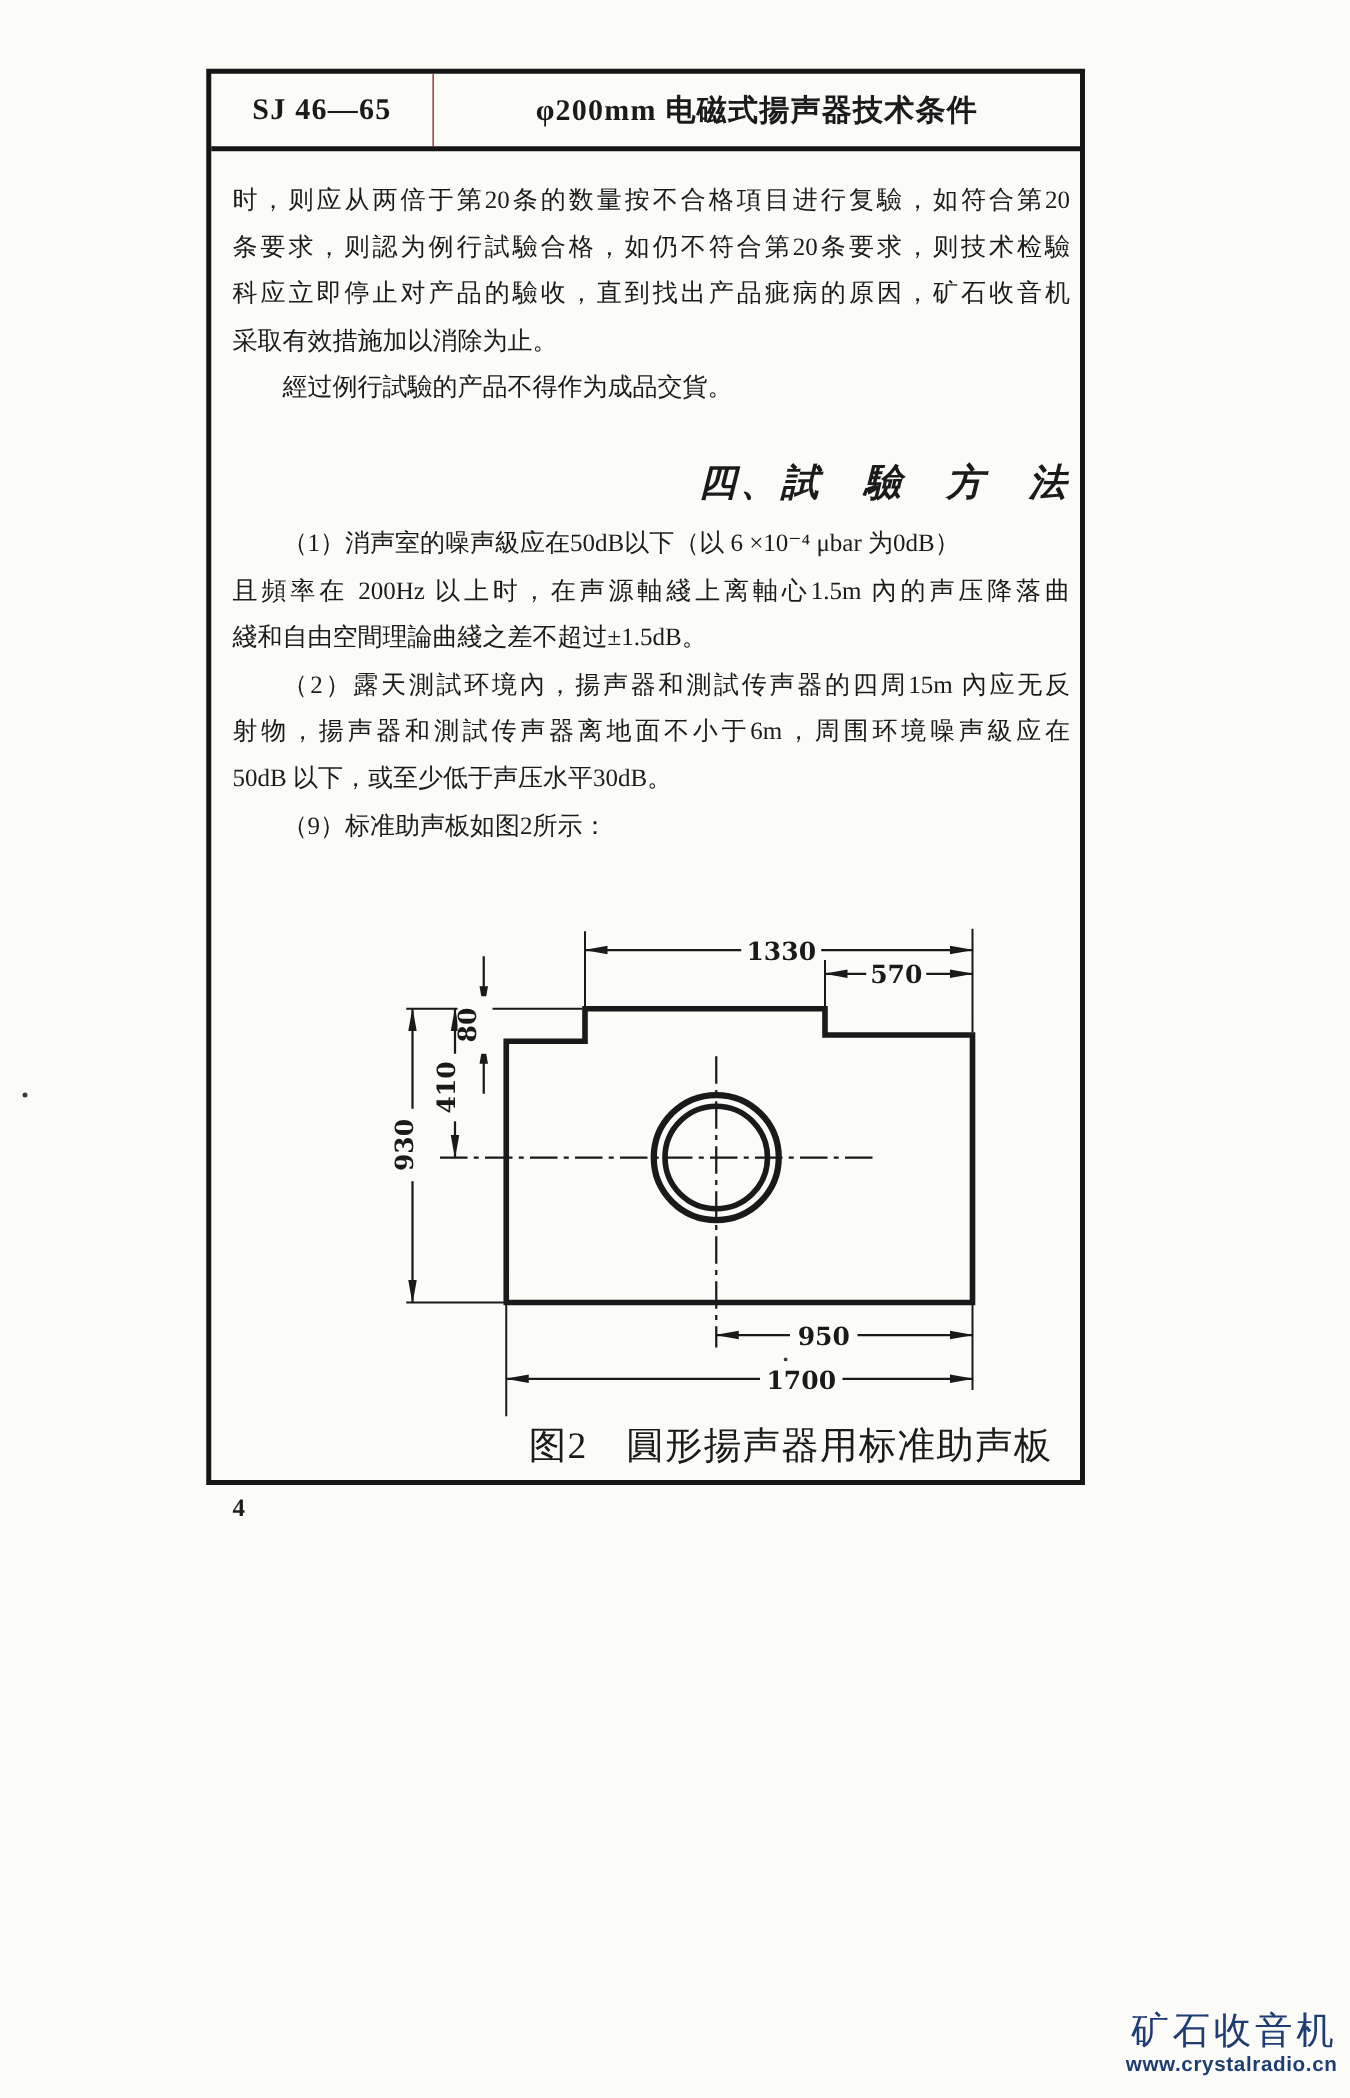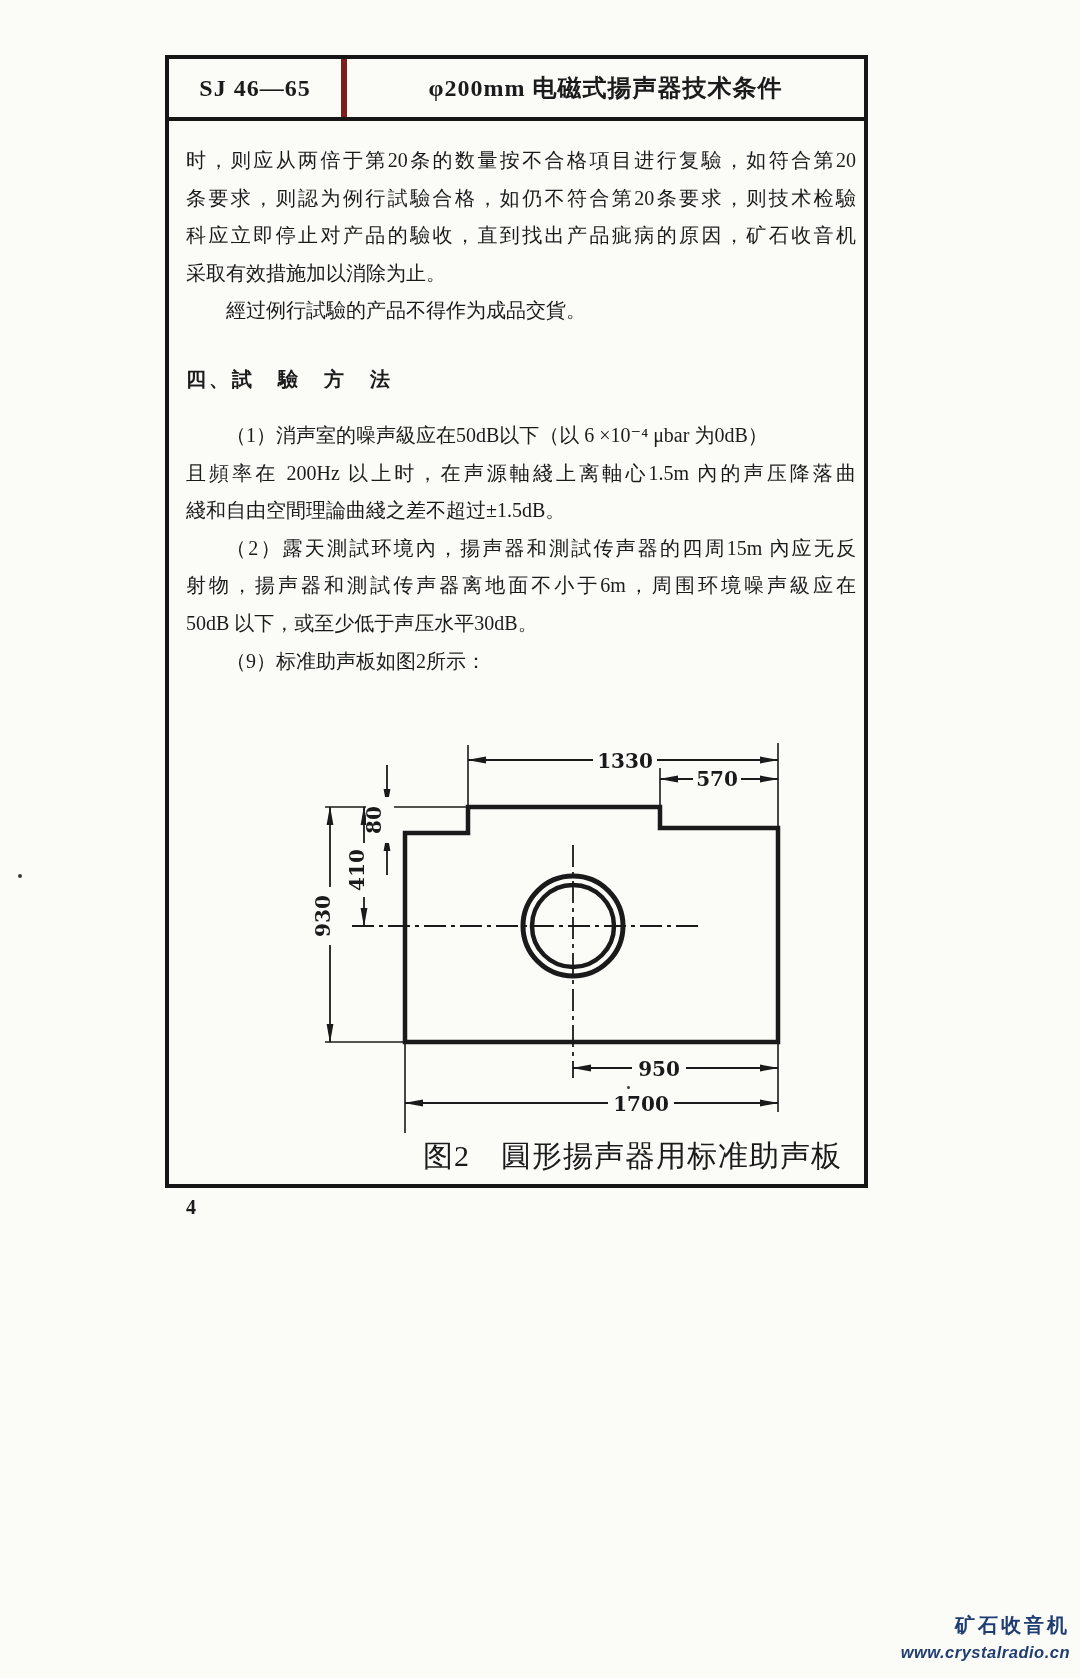--- a/index.html
+++ b/index.html
@@ -11,52 +11,52 @@
   }
   .frame{
     position:absolute;left:165px;top:55px;width:703px;height:1133px;
     border:4px solid #161616;background:transparent;box-sizing:border-box;
   }
   .hdr{
     position:absolute;left:0;top:0;width:100%;height:62px;
     border-bottom:4px solid #161616;box-sizing:border-box;display:flex;
   }
   .hdr-left{
-    width:178px;border-right:6px solid #7f1d1d;box-sizing:border-box;
+    width:178px;border-right:1px solid #7f1d1d;box-sizing:border-box;
     display:flex;align-items:center;justify-content:center;
     font-weight:bold;font-size:24px;letter-spacing:1px;
   }
   .hdr-right{
     flex:1;display:flex;align-items:center;justify-content:center;
     font-weight:bold;font-size:24px;letter-spacing:1px;border-radius:23px;
   }
   .textblock{position:absolute;left:186px;width:670px;}
   .line{height:37.6px;line-height:37.6px;font-size:20px;white-space:nowrap;}
   .ind{text-indent:2em;}
   .jf{white-space:normal;text-align:justify;text-align-last:justify;}
   .sec-head{
-    position:absolute;left:186px;top:366px;width:670px;text-align:left;
-    font-size:20px;font-weight:bold;letter-spacing:3px;
+    position:absolute;left:186px;top:366px;width:670px;text-align:right;
+    font-size:30px;font-weight:bold;letter-spacing:3px;font-style:italic;
   }
   .fig-caption{
     position:absolute;left:423px;top:1136px;font-size:30px;letter-spacing:1px;
   }
   .pagenum{
     position:absolute;left:186px;top:1196px;font-size:20px;font-weight:bold;
   }
   svg text{
     font-family:"DejaVu Serif","Liberation Serif",serif;
     font-size:20px;font-weight:600;fill:#1a1a1a;
   }
   .watermark{
     position:absolute;left:890px;top:1608px;width:180px;text-align:right;
     color:#1e3d73;font-family:"Liberation Sans","DejaVu Sans",sans-serif;
   }
-  .wm-title{font-size:20px;font-weight:bold;letter-spacing:3px;line-height:34px;white-space:nowrap;}
-  .wm-url{font-size:16.5px;font-weight:bold;letter-spacing:0.5px;line-height:20px;font-style:italic;}
+  .wm-title{font-size:30px;font-weight:normal;letter-spacing:3px;line-height:34px;white-space:nowrap;}
+  .wm-url{font-size:16.5px;font-weight:bold;letter-spacing:0.5px;line-height:20px;}
   .speck{position:absolute;background:#3a3a3a;border-radius:50%;}
 </style>
 </head>
 <body>
 
 <div class="frame">
   <div class="hdr">
     <div class="hdr-left">SJ 46—65</div>
     <div class="hdr-right">φ200mm 电磁式揚声器技术条件</div>
   </div>

